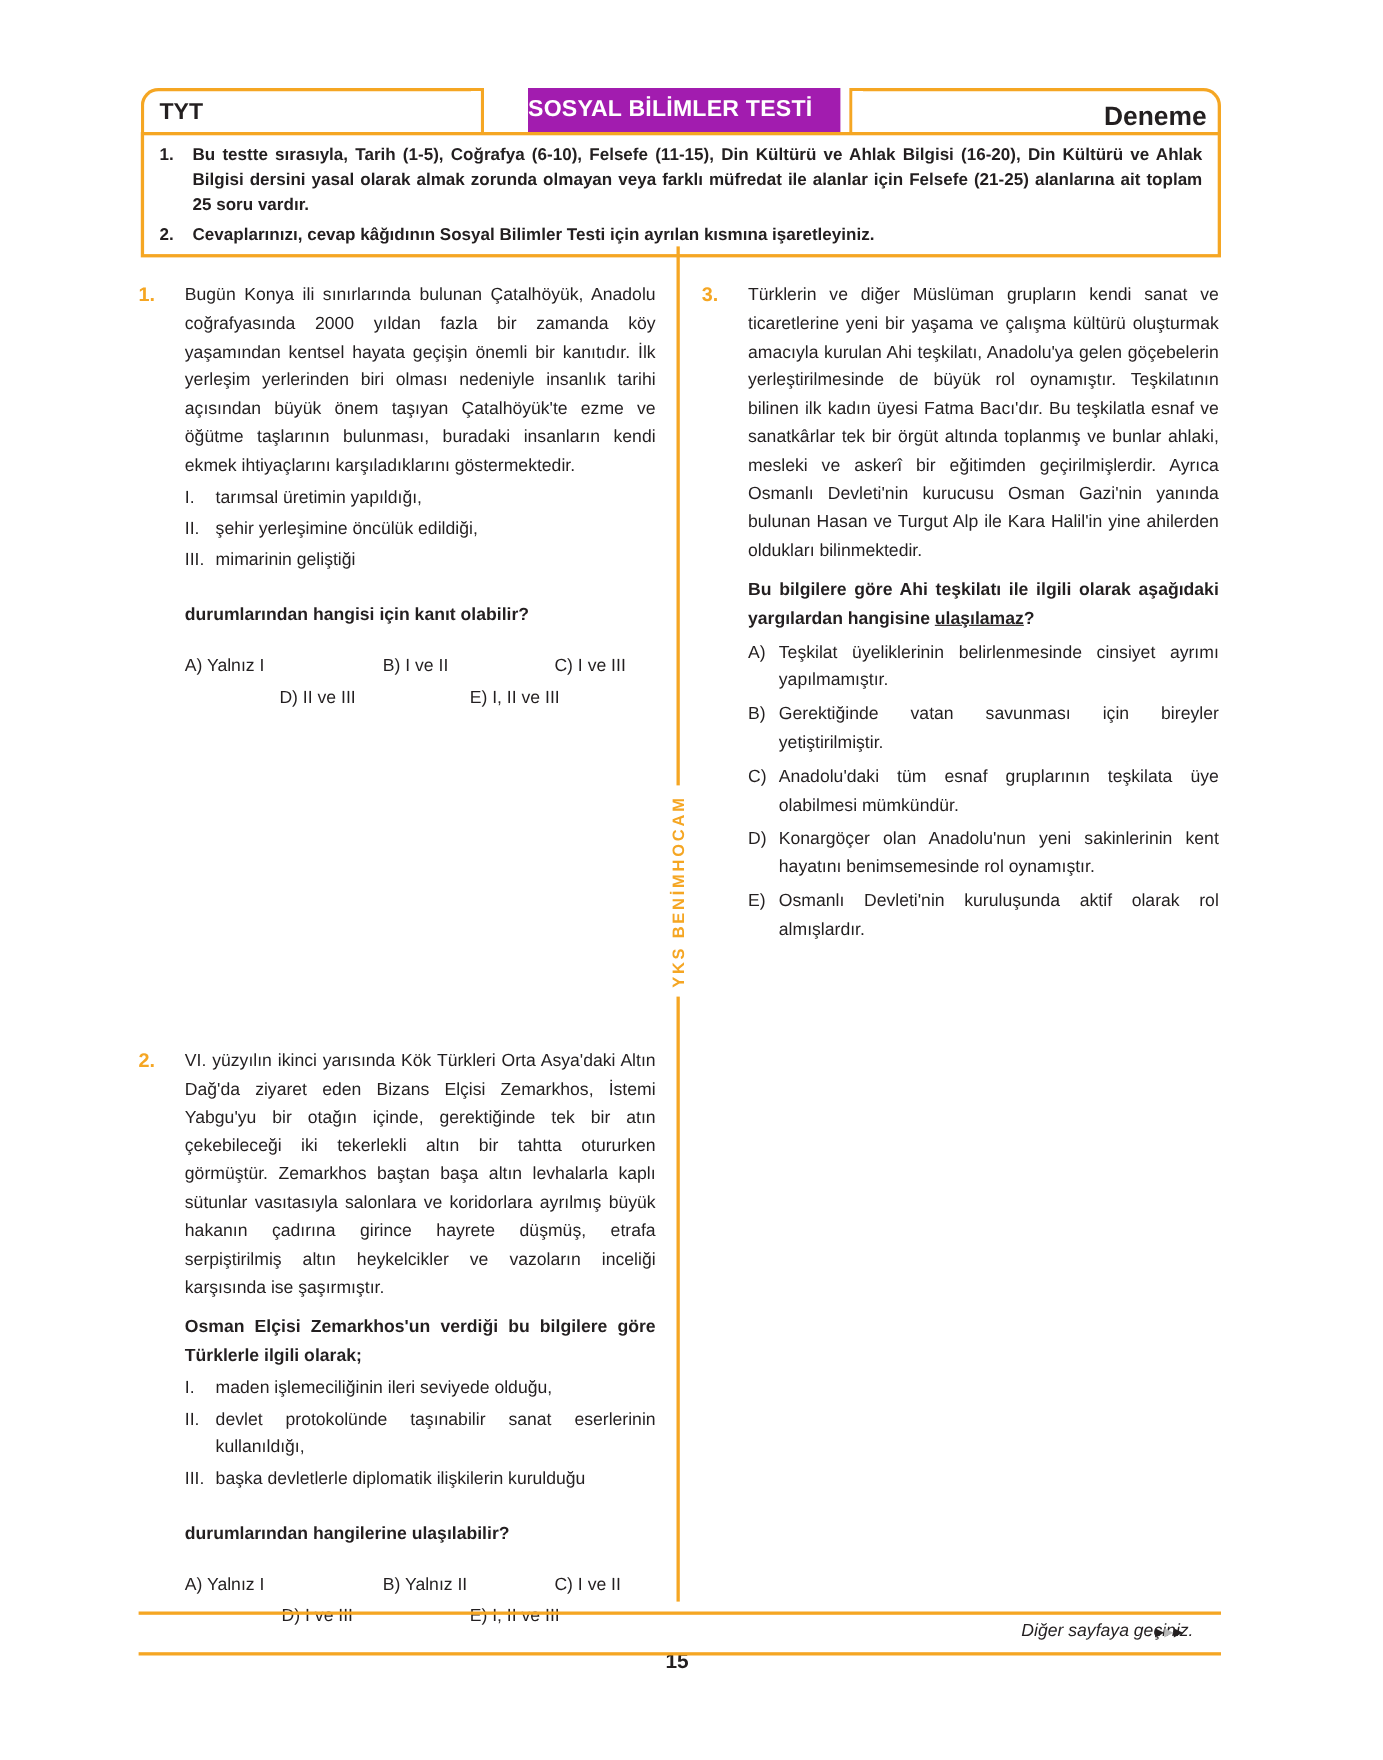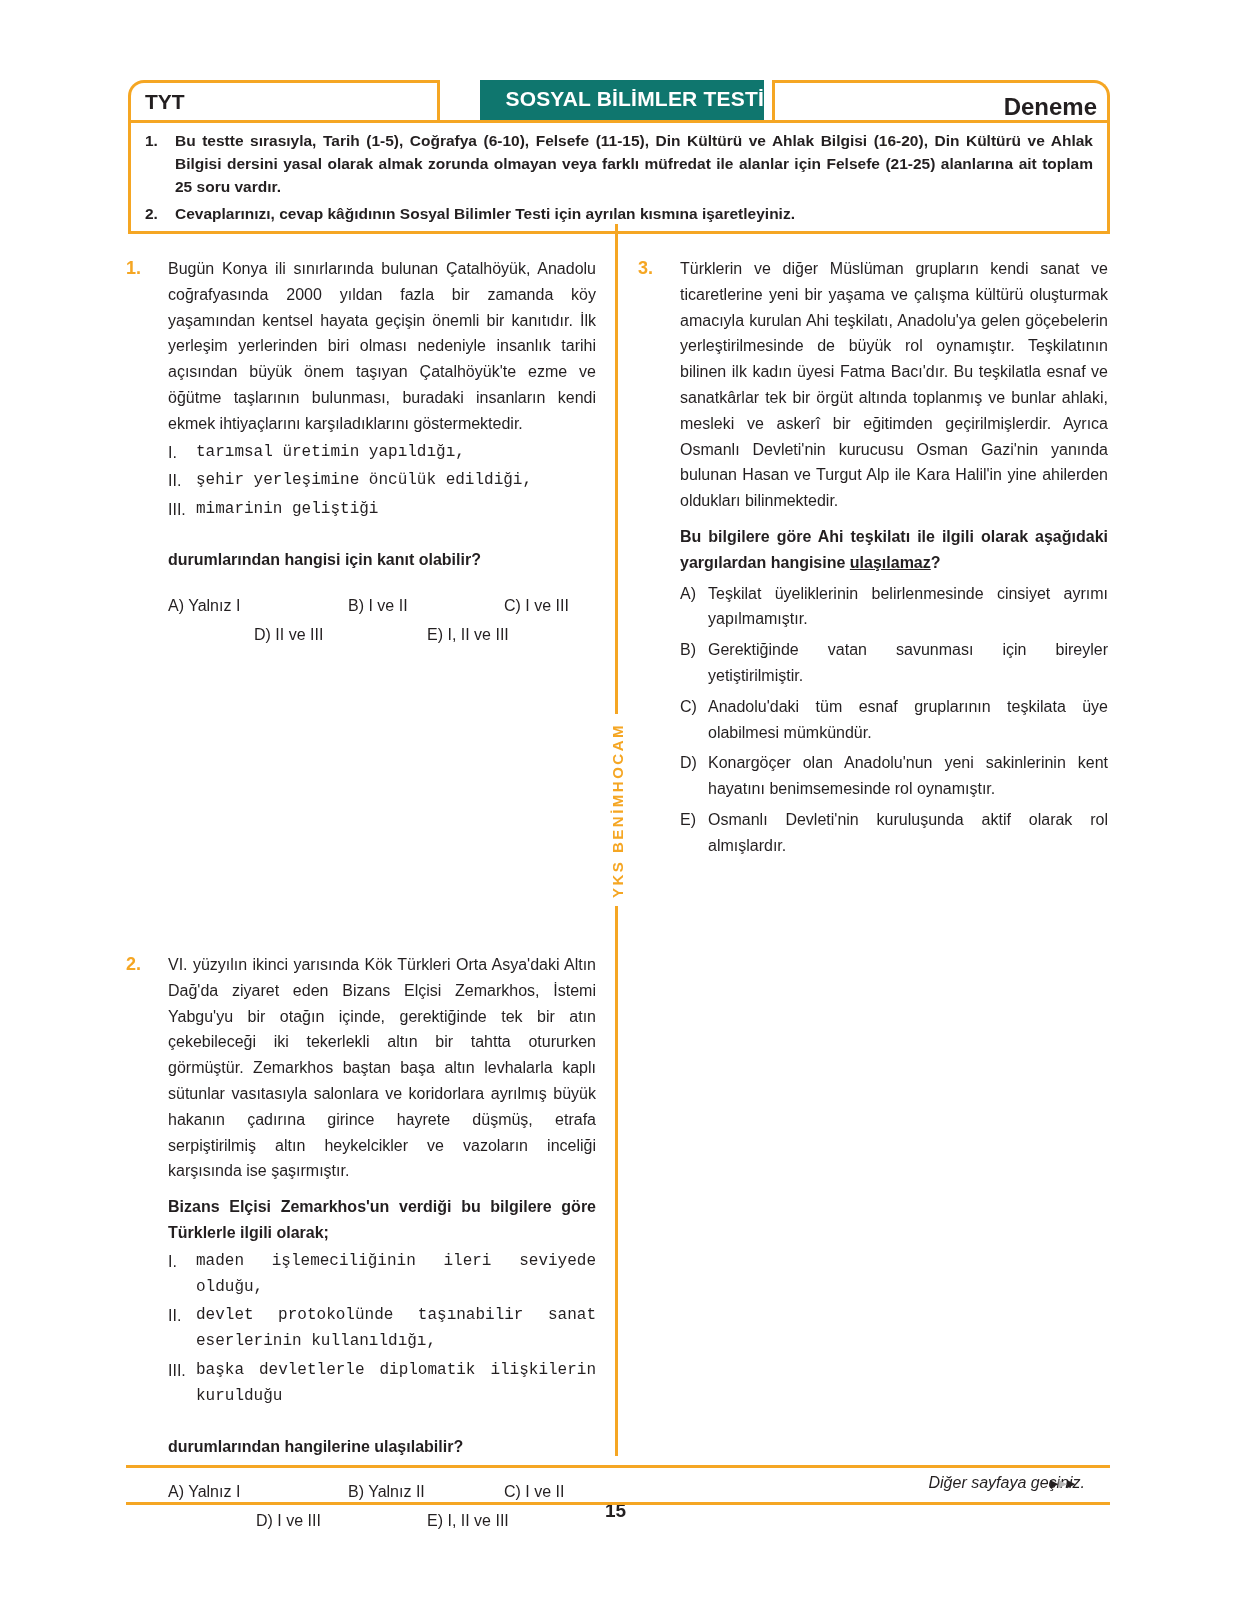--- a/index.html
+++ b/index.html
@@ -10,21 +10,21 @@
   .header { position: absolute; left: 128px; top: 80px; width: 982px; }
   .tabs { position: relative; height: 40px; }
   .tab-left {
     position: absolute; left: 0; top: 0; width: 312px; height: 40px;
     border: 3px solid #f5a623; border-bottom: none; border-top-left-radius: 16px;
     padding: 7px 20px 0 14px;
   }
   .tab-left span { font-weight: bold; font-size: 21px; }
   .tab-center {
     position: absolute; left: 352px; top: 0; width: 284px; height: 40px;
-    background: #0f766e; color: #ffffff; text-align: right;
+    background: #a21caf; color: #ffffff; text-align: left;
     padding-top: 7px; font-weight: bold; font-size: 21px; letter-spacing: 0.2px;
   }
   .tab-right {
     position: absolute; left: 644px; top: 0; width: 338px; height: 40px;
     border: 3px solid #f5a623; border-bottom: none; border-top-right-radius: 16px;
     text-align: right; padding: 10px 10px 0 0;
   }
   .tab-right span { font-weight: bold; font-size: 24px; }
   .instructions {
     border: 3px solid #f5a623; padding: 6px 14px 6px 14px;
@@ -49,21 +49,21 @@
 
   
   .question { position: absolute; font-size: 16px; line-height: 25.8px; }
   .q-num { position: absolute; left: 0; top: 0; font-weight: bold; font-size: 18px; color: #f5a623; }
   .q-body { margin-left: 42px; }
   .para { text-align: justify; }
   .stem { font-weight: bold; text-align: justify; margin-top: 10px; }
   .stem2 { font-weight: bold; margin-top: 24px; }
   .roman { display: flex; margin-top: 3px; }
   .roman-num { width: 28px; flex: none; }
-  .roman-text { flex: 1; text-align: justify; font-family: Liberation Mono, monospace; }
+  .roman-text { flex: 1; text-align: justify; }
   .choices-row { position: relative; height: 29px; }
   .choices-row span { position: absolute; top: 12px; }
   .u { text-decoration: underline; }
 
   .opt { display: flex; margin-top: 5px; }
   .opt-letter { width: 28px; flex: none; }
   .opt-text { flex: 1; text-align: justify; }
 
   
   .foot-line1 { position: absolute; left: 126px; top: 1465px; width: 984px; height: 3px; background: #f5a623; }
@@ -131,21 +131,21 @@
       <span style="left:86px;">D) II ve III</span>
       <span style="left:259px;">E) I, II ve III</span>
     </div>
   </div>
 </div>
 
 <div class="question" style="left:126px; top:952px; width:470px;">
   <span class="q-num">2.</span>
   <div class="q-body">
     <p class="para">VI. yüzyılın ikinci yarısında Kök Türkleri Orta Asya'daki Altın Dağ'da ziyaret eden Bizans Elçisi Zemarkhos, İstemi Yabgu'yu bir otağın içinde, gerektiğinde tek bir atın çekebileceği iki tekerlekli altın bir tahtta otururken görmüştür. Zemarkhos baştan başa altın levhalarla kaplı sütunlar vasıtasıyla salonlara ve koridorlara ayrılmış büyük hakanın çadırına girince hayrete düşmüş, etrafa serpiştirilmiş altın heykelcikler ve vazoların inceliği karşısında ise şaşırmıştır.</p>
-    <p class="stem">Bizans Elçisi Zemarkhos'un verdiği bu bilgilere göre Türklerle ilgili olarak;</p>
+    <p class="stem">Osman Elçisi Zemarkhos'un verdiği bu bilgilere göre Türklerle ilgili olarak;</p>
     <div class="roman">
       <span class="roman-num">I.</span>
       <span class="roman-text">maden işlemeciliğinin ileri seviyede olduğu,</span>
     </div>
     <div class="roman">
       <span class="roman-num">II.</span>
       <span class="roman-text">devlet protokolünde taşınabilir sanat eserlerinin kullanıldığı,</span>
     </div>
     <div class="roman">
       <span class="roman-num">III.</span>

